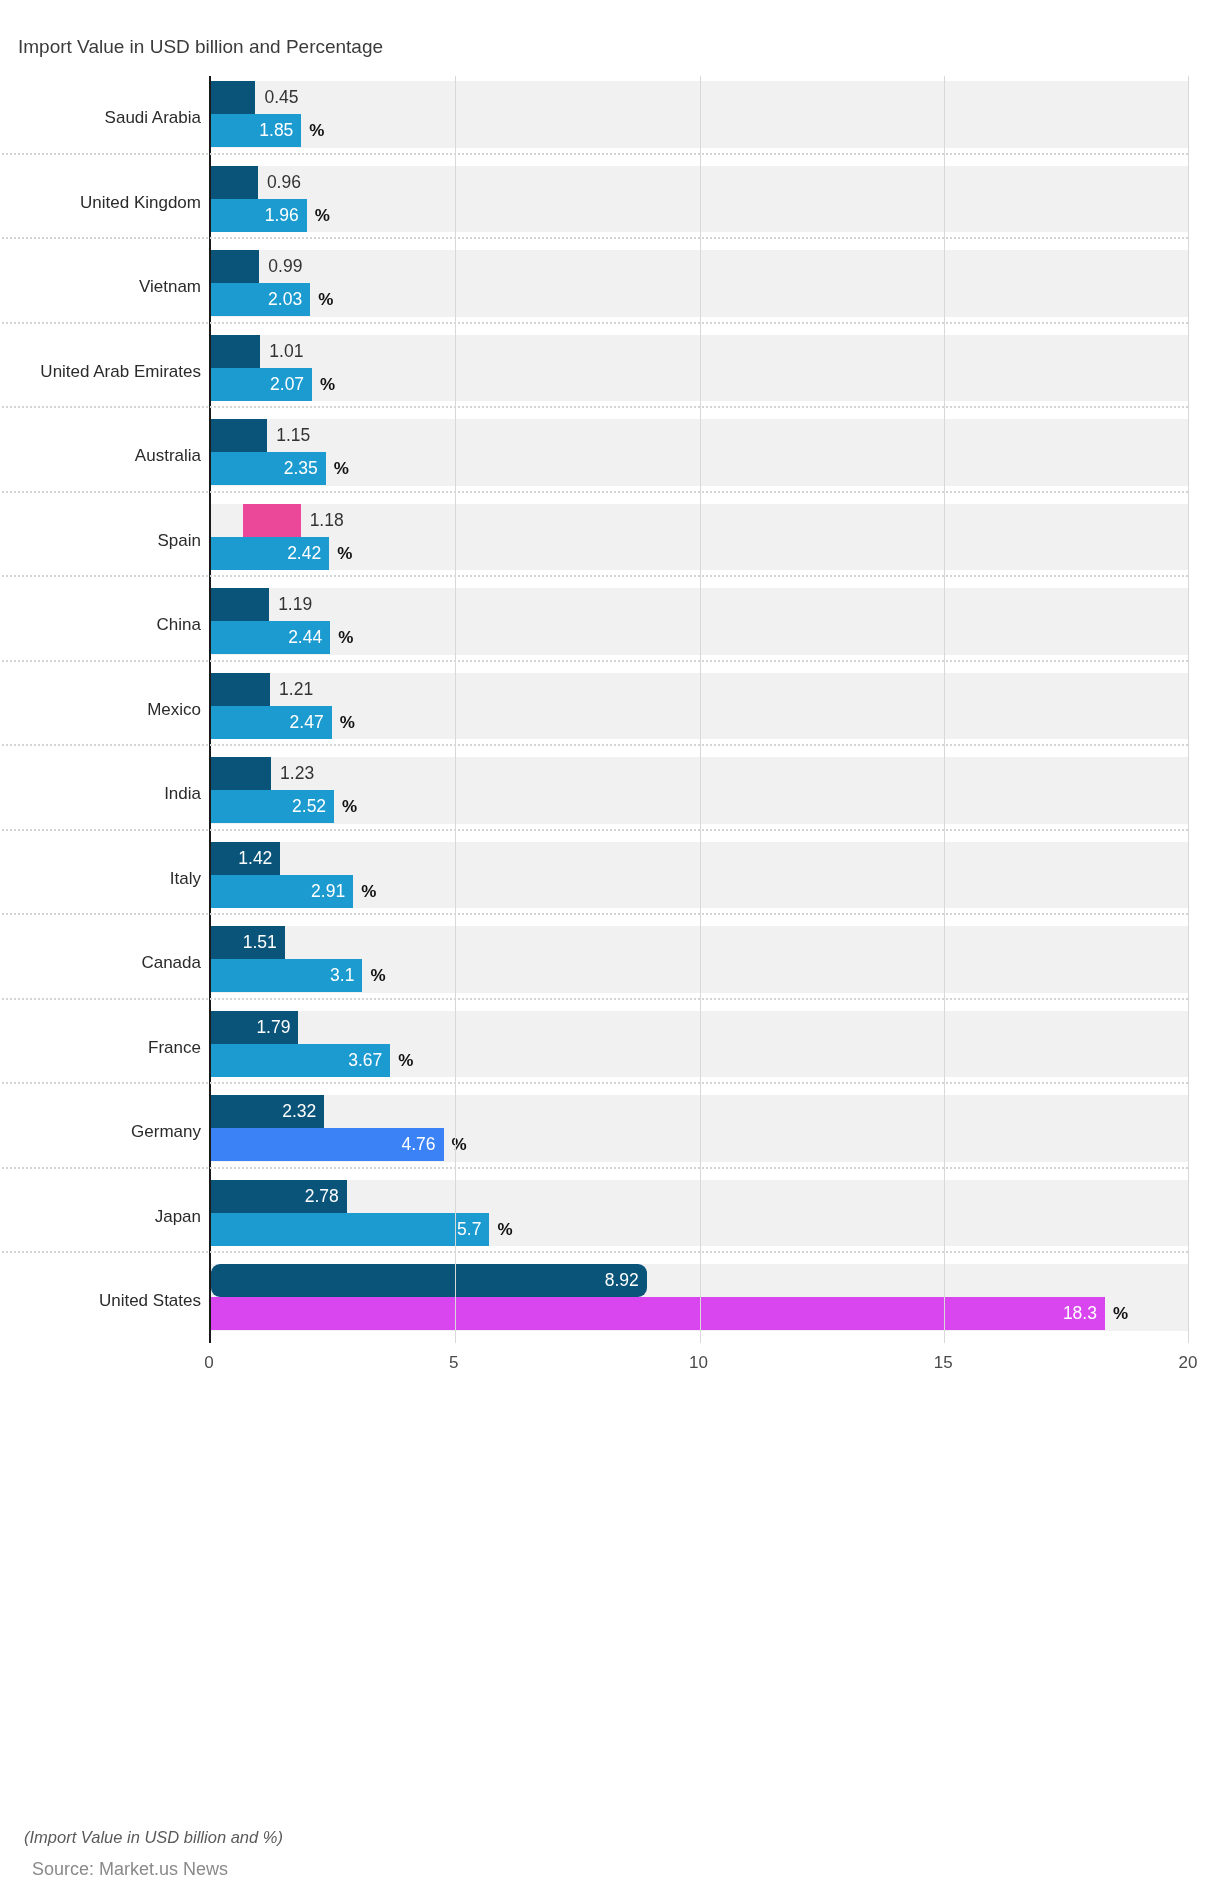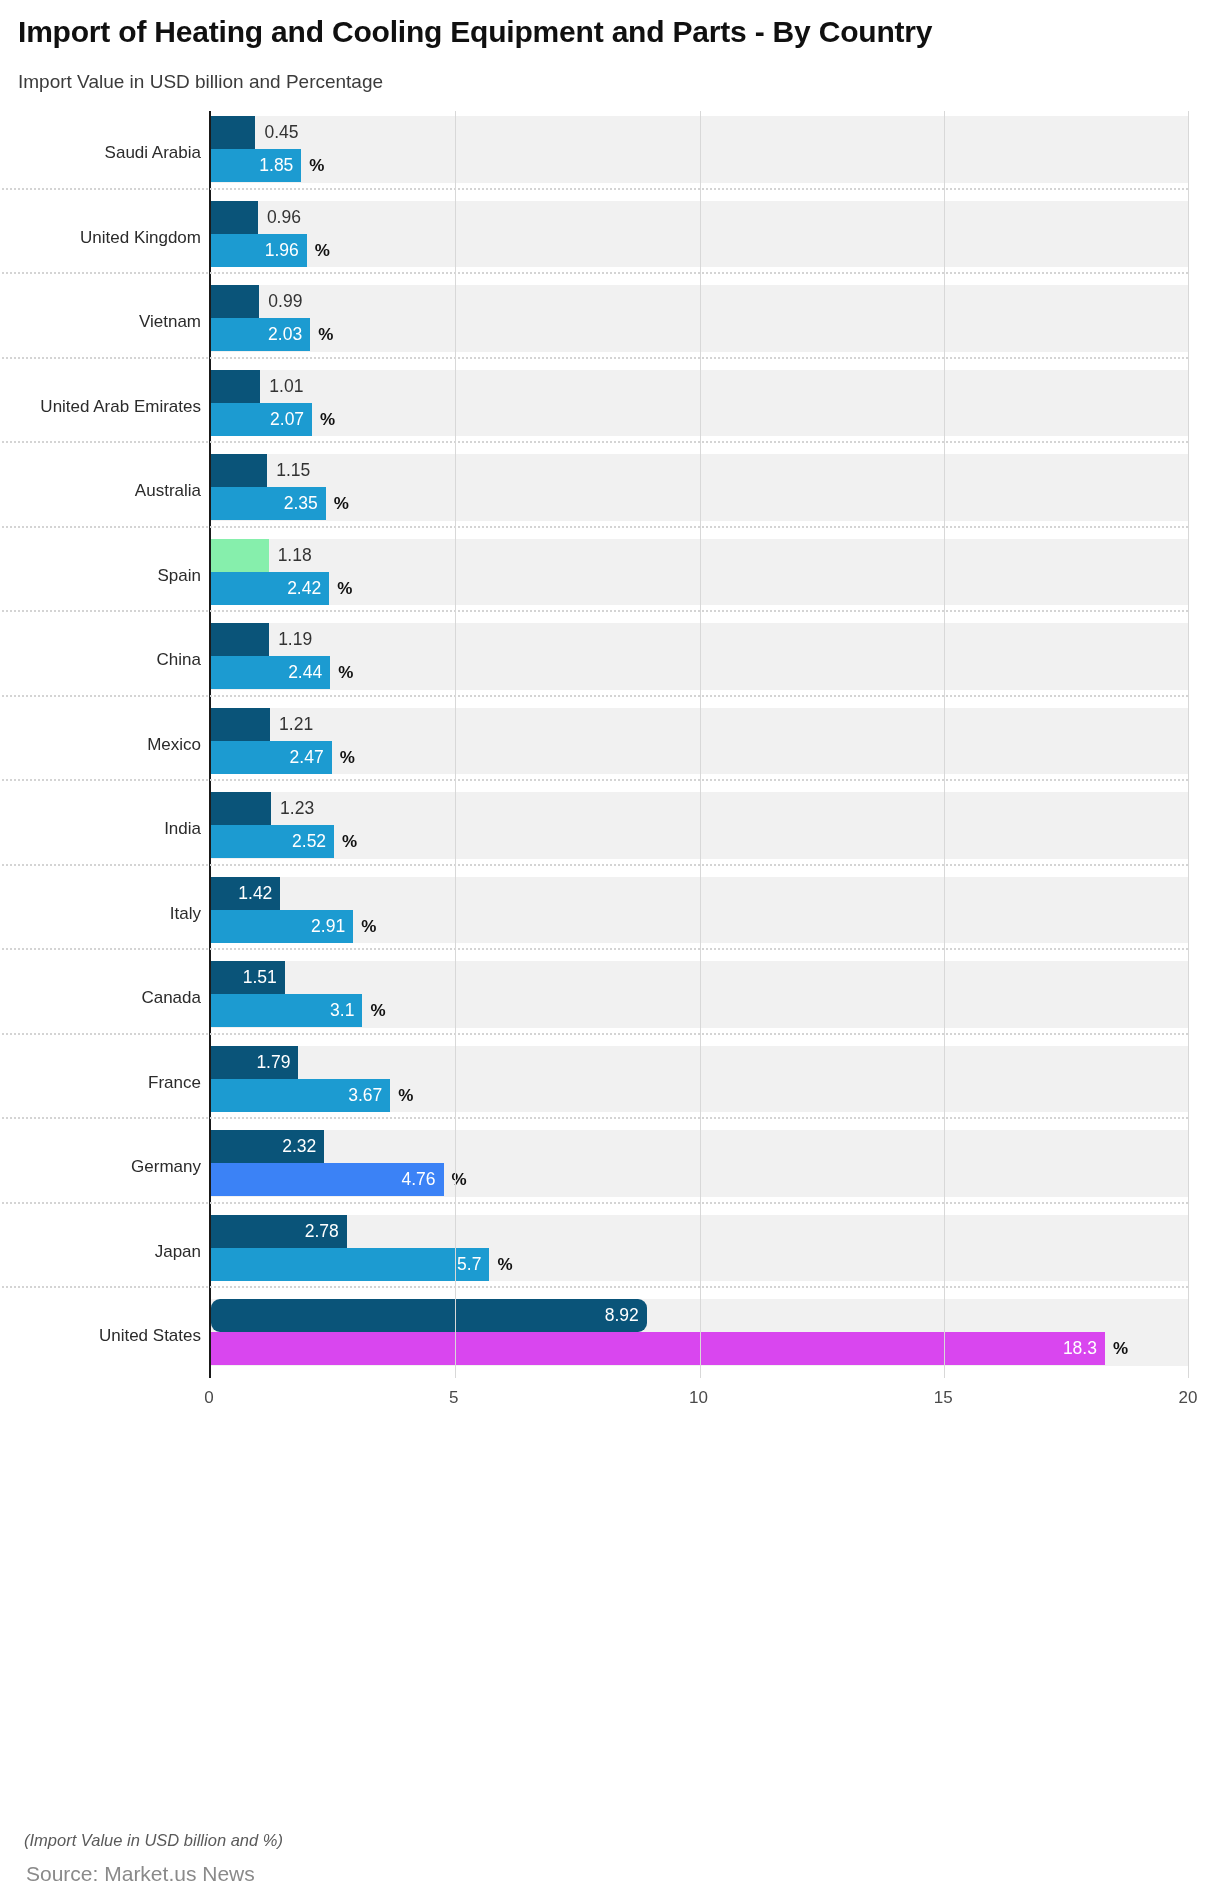--- a/index.html
+++ b/index.html
@@ -170,30 +170,29 @@
     left: 24px;
     bottom: 14px;
   }
   .footer-note {
     font-size: 16.5px;
     font-style: italic;
     color: #5a5a5a;
     margin: 0 0 12px 0;
   }
   .footer-source {
-    font-size: 21px;
+    font-size: 18px;
     color: #8a8a8a;
-    margin: 2px;
+    margin: 8px;
   }
 </style>
 </head>
 <body>
 
 <div class="header">
-  <h1 class="chart-title">Import of Heating and Cooling Equipment and Parts - By Country</h1>
   <p class="chart-subtitle">Import Value in USD billion and Percentage</p>
 </div>
 
 <div class="plot-wrap">
   <div class="plot" id="plot">
     <div class="rows" id="rows">
         <div class="row">
           <div class="row-band"></div>
           <div class="cat-label">Saudi Arabia</div>
           <div class="bars">
@@ -260,21 +259,21 @@
               <span class="bar-label inside">2.35</span>
               <span class="pct-sign">%</span>
             </div>
           </div>
           <div class="row-sep"></div>
         </div>
         <div class="row">
           <div class="row-band"></div>
           <div class="cat-label">Spain</div>
           <div class="bars">
-            <div class="bar value-bar" style="width: 5.9%; background: #86efac;">
+            <div class="bar value-bar" style="width: 5.9%; background: #ec4899; margin-left: 32px;">
               <span class="bar-label outside">1.18</span>
             </div>
             <div class="bar pct-bar" style="width: 12.1%; background: rgb(28, 155, 209);">
               <span class="bar-label inside">2.42</span>
               <span class="pct-sign">%</span>
             </div>
           </div>
           <div class="row-sep"></div>
         </div>
         <div class="row">

